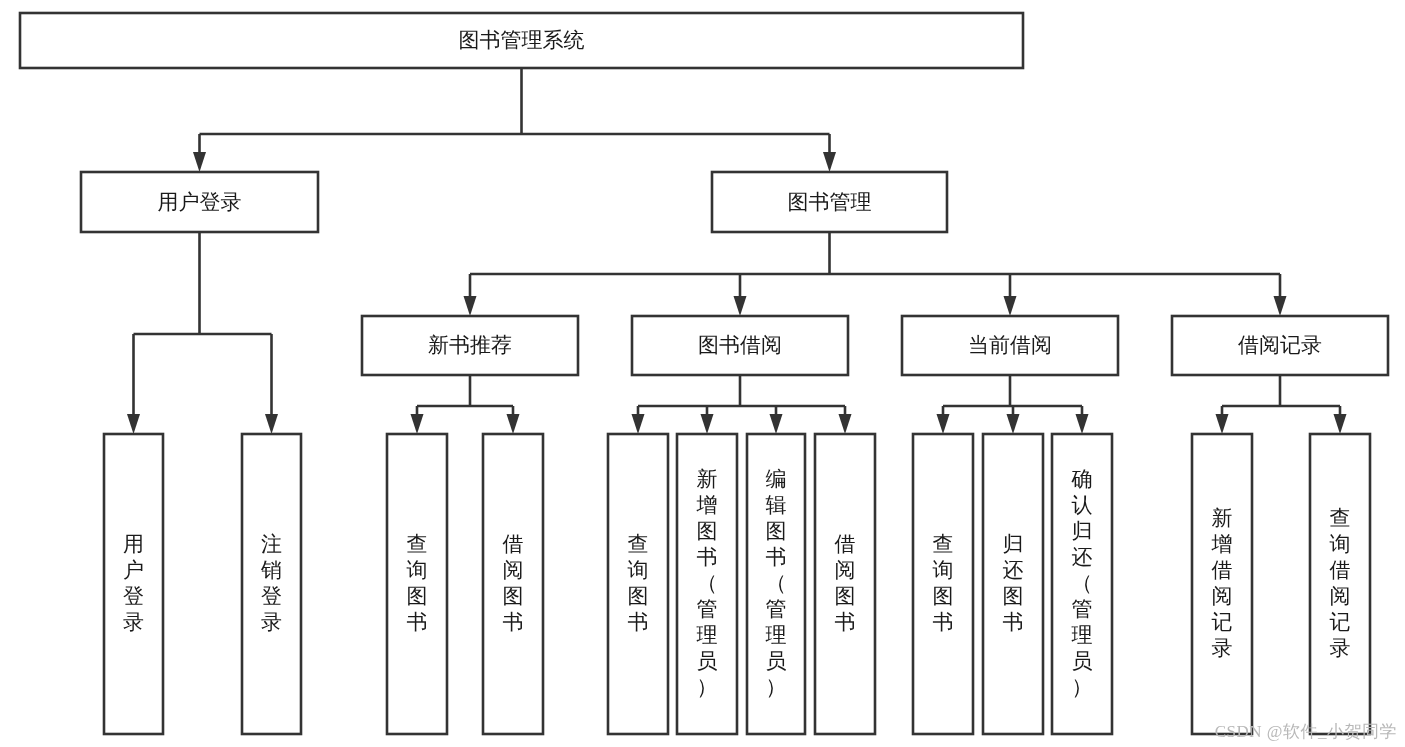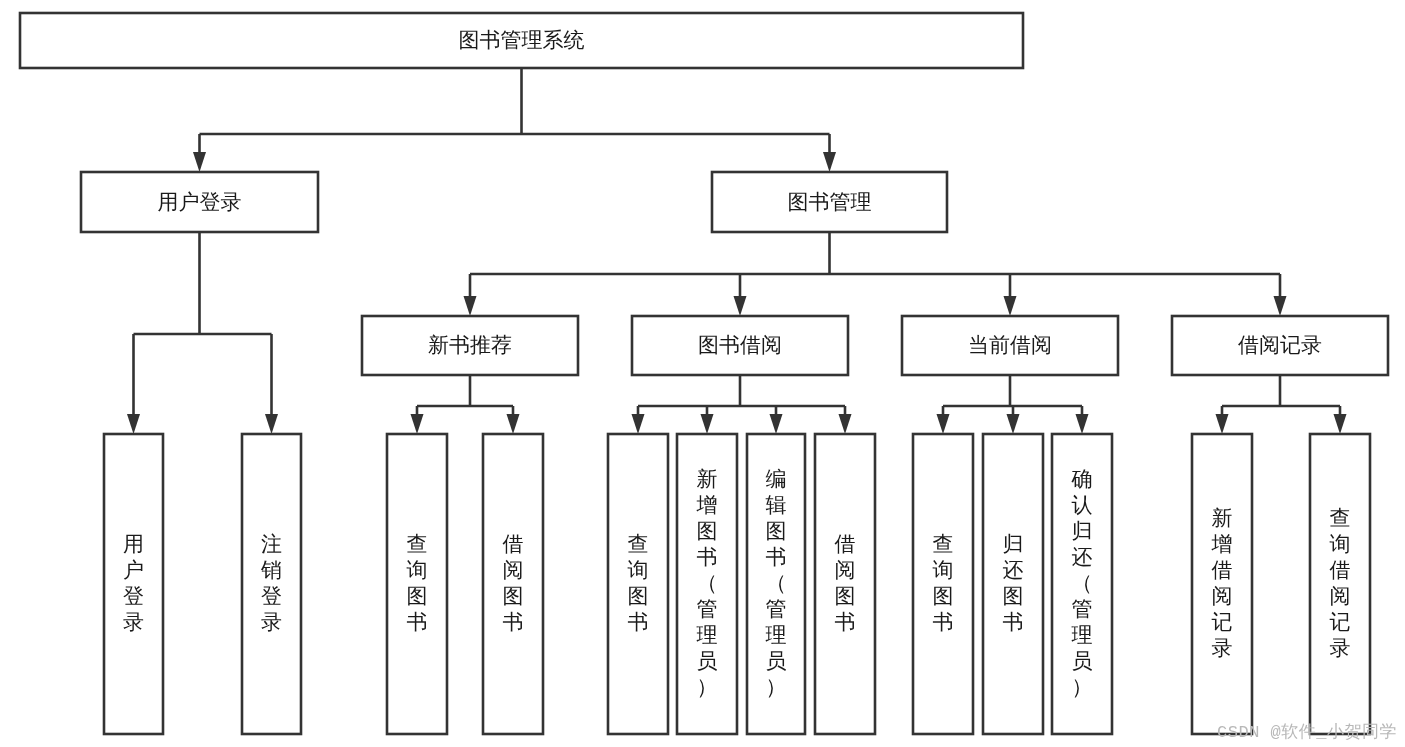--- a/index.html
+++ b/index.html
@@ -53,21 +53,21 @@
     font-family: "Liberation Sans", "DejaVu Sans", sans-serif;
     font-size: 21px;
     fill: #1a1a1a;
     text-anchor: middle;
     dominant-baseline: middle;
   }
   .watermark {
     position: absolute;
     right: 8px;
     bottom: 4px;
-    font-family: Liberation Mono, monospace;
+    font-family: Liberation Serif, serif;
     font-size: 17px;
     color: #b8b8b8;
     white-space: nowrap;
     letter-spacing: 0.5px;
   }
 </style>
 </head>
 <body>
 
 <div id="diagram-root">

